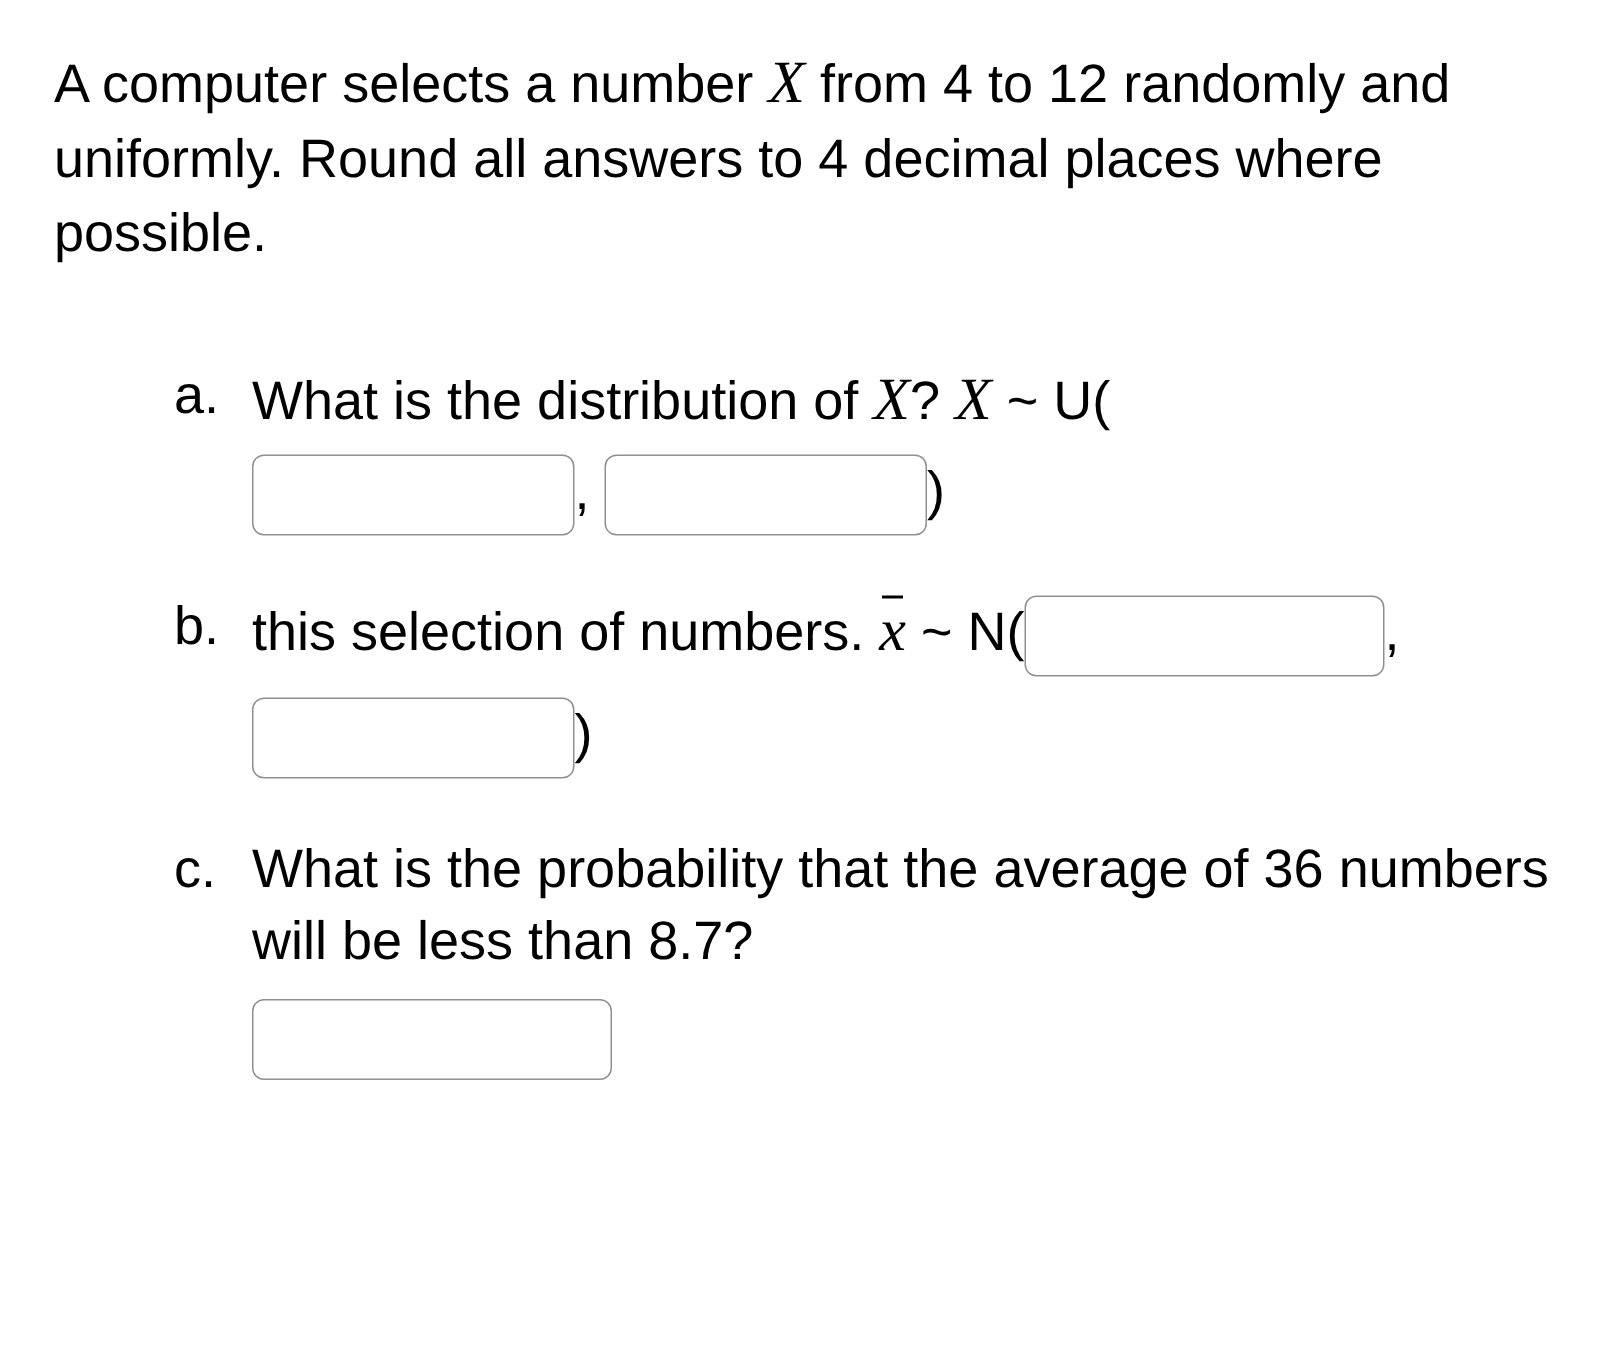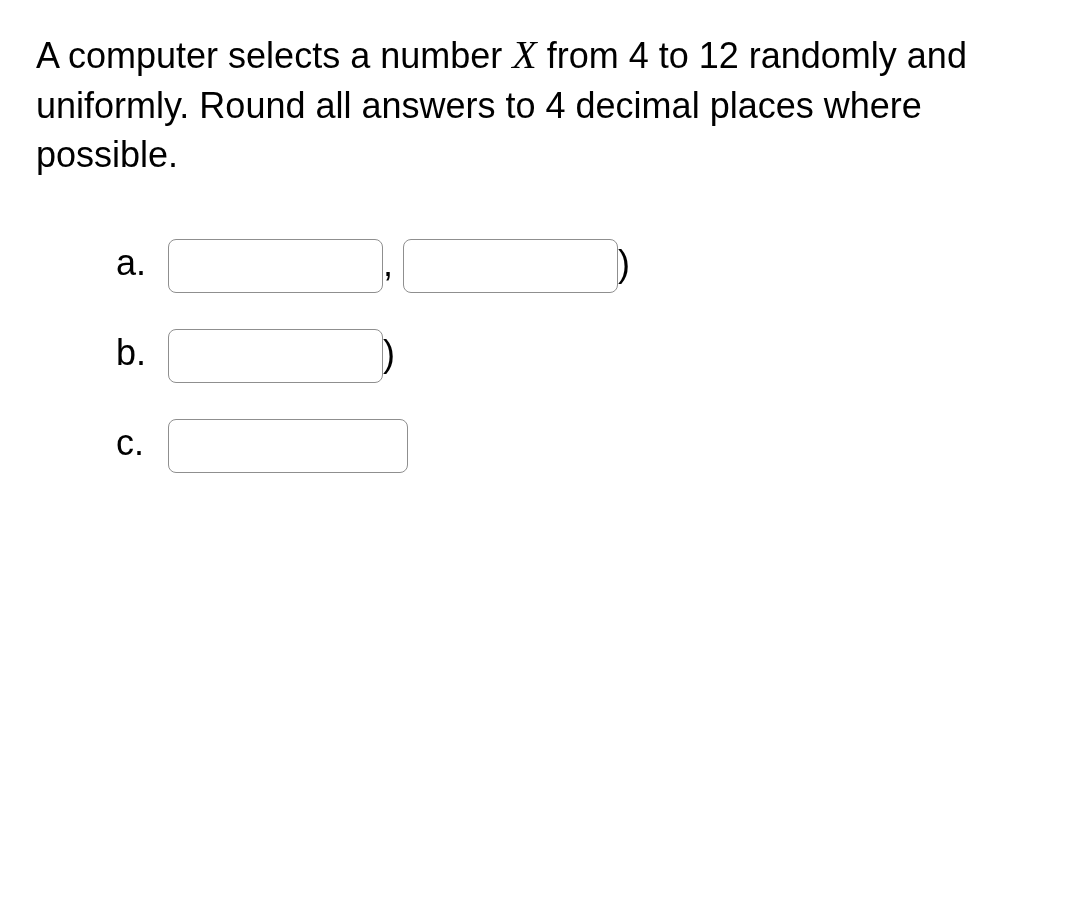--- a/index.html
+++ b/index.html
@@ -75,33 +75,40 @@
 <body>
 
 <div class="intro">
   <span>A computer selects a number </span><span class="math-it">X</span><span> from 4 to 12 randomly and uniformly. Round all answers to 4 decimal places where possible.</span>
 </div>
 
 <ol class="qlist">
 
   <li>
     <span class="marker">a.</span>
+    <div>
+      <span>What is the distribution of </span><span class="math-it">X</span><span>? </span><span class="math-it">X</span><span> ~ </span><span>U(</span>
+    </div>
     <div class="row">
       <input type="text" class="input-box w-med" style=""><span>,</span>
       <input type="text" class="input-box w-med" style=""><span>)</span>
     </div>
   </li>
 
   <li>
     <span class="marker">b.</span>
+    <div class="row">
+      <span>this selection of numbers. </span><span class="math-it xbar">x</span><span> ~ </span><span>N(</span><input type="text" class="input-box w-wide" style=""><span>,</span>
+    </div>
     <div class="row-indent">
       <input type="text" class="input-box w-med" style=""><span>)</span>
     </div>
   </li>
 
   <li>
     <span class="marker">c.</span>
+    <div>What is the probability that the average of 36 numbers will be less than 8.7?</div>
     <div class="row-indent">
       <input type="text" class="input-box w-wide" style="">
     </div>
   </li>
 
 </ol>
 
 </body></html>

